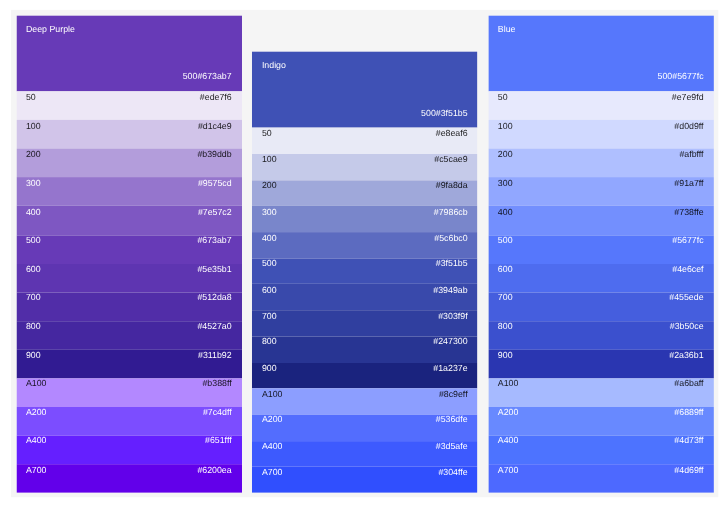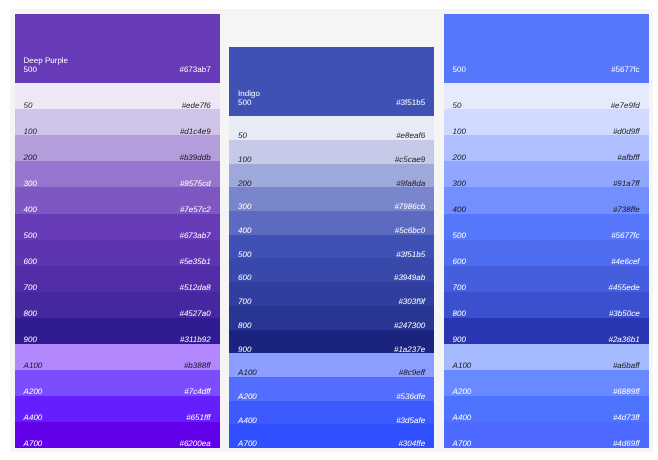--- a/index.html
+++ b/index.html
@@ -4,25 +4,25 @@
 <title>Material Palette</title>
 <style>
   html,body{margin:0;padding:0;}
   body{width:658px;height:460px;background:#ffffff;overflow:hidden;
        font-family:"Liberation Sans",sans-serif;-webkit-font-smoothing:antialiased;
        text-rendering:geometricPrecision;}
   #palette-panel{position:absolute;left:10px;top:9px;width:643.2px;height:443px;
        background:#f5f5f5;box-sizing:border-box;padding:4.6px 4.6px 4px;display:flex;}
   .palette-card{flex:1 1 0;display:flex;flex-direction:column;overflow:hidden;}
   .palette-card + .palette-card{margin-left:9.5px;}
-  .palette-head{height:69.6px;flex:0 0 auto;box-sizing:border-box;display:flex;flex-direction:column;
-       justify-content:flex-end;padding:8.7px 9px 8.75px 9px;}
+  .palette-head{height:69.6px;flex:0 0 auto;box-sizing:border-box;display:flex;
+       justify-content:space-between;padding:8.7px 9px 8.75px 9px;}
   .palette-title{font-size:8px;line-height:9.2px;white-space:nowrap;}
-  .swatch-row{flex:1 1 0;display:flex;align-items:flex-end;justify-content:space-between;
-       padding:0 9px;box-sizing:border-box;font-style:italic;}
+  .swatch-row{flex:1 1 0;display:flex;align-items:flex-start;justify-content:space-between;
+       padding:0 9px;box-sizing:border-box;}
   .head-row{display:flex;align-items:flex-end;justify-content:space-between;}
   .shade-name,.shade-hex{font-size:8px;line-height:9.2px;}
   .swatch-row .shade-name,.swatch-row .shade-hex{position:relative;top:0.5px;}
   .on-dark{color:#ffffff;}
   .on-light{color:rgba(0,0,0,0.87);}
   
   #aa-layer{position:absolute;left:0;top:0;width:1px;height:1px;
        background:#ffffff;mix-blend-mode:multiply;pointer-events:none;}
 </style>
 </head>
@@ -154,20 +154,21 @@
     <span class="shade-name">A400</span>
     <span class="shade-hex">#3d5afe</span>
   </div>
       <div class="swatch-row on-dark" style="background: rgb(48, 79, 254);">
     <span class="shade-name">A700</span>
     <span class="shade-hex">#304ffe</span>
   </div>
     </div>
     <div class="palette-card">
     <div class="palette-head on-dark" style="background: rgb(86, 119, 252);">
+      <div class="palette-title">Blue</div>
       <div class="head-row">
         <span class="shade-name">500</span>
         <span class="shade-hex">#5677fc</span>
       </div>
     </div>
   <div class="swatch-row on-light" style="background: rgb(231, 233, 253);">
     <span class="shade-name">50</span>
     <span class="shade-hex">#e7e9fd</span>
   </div>
       <div class="swatch-row on-light" style="background: rgb(208, 217, 255);">

